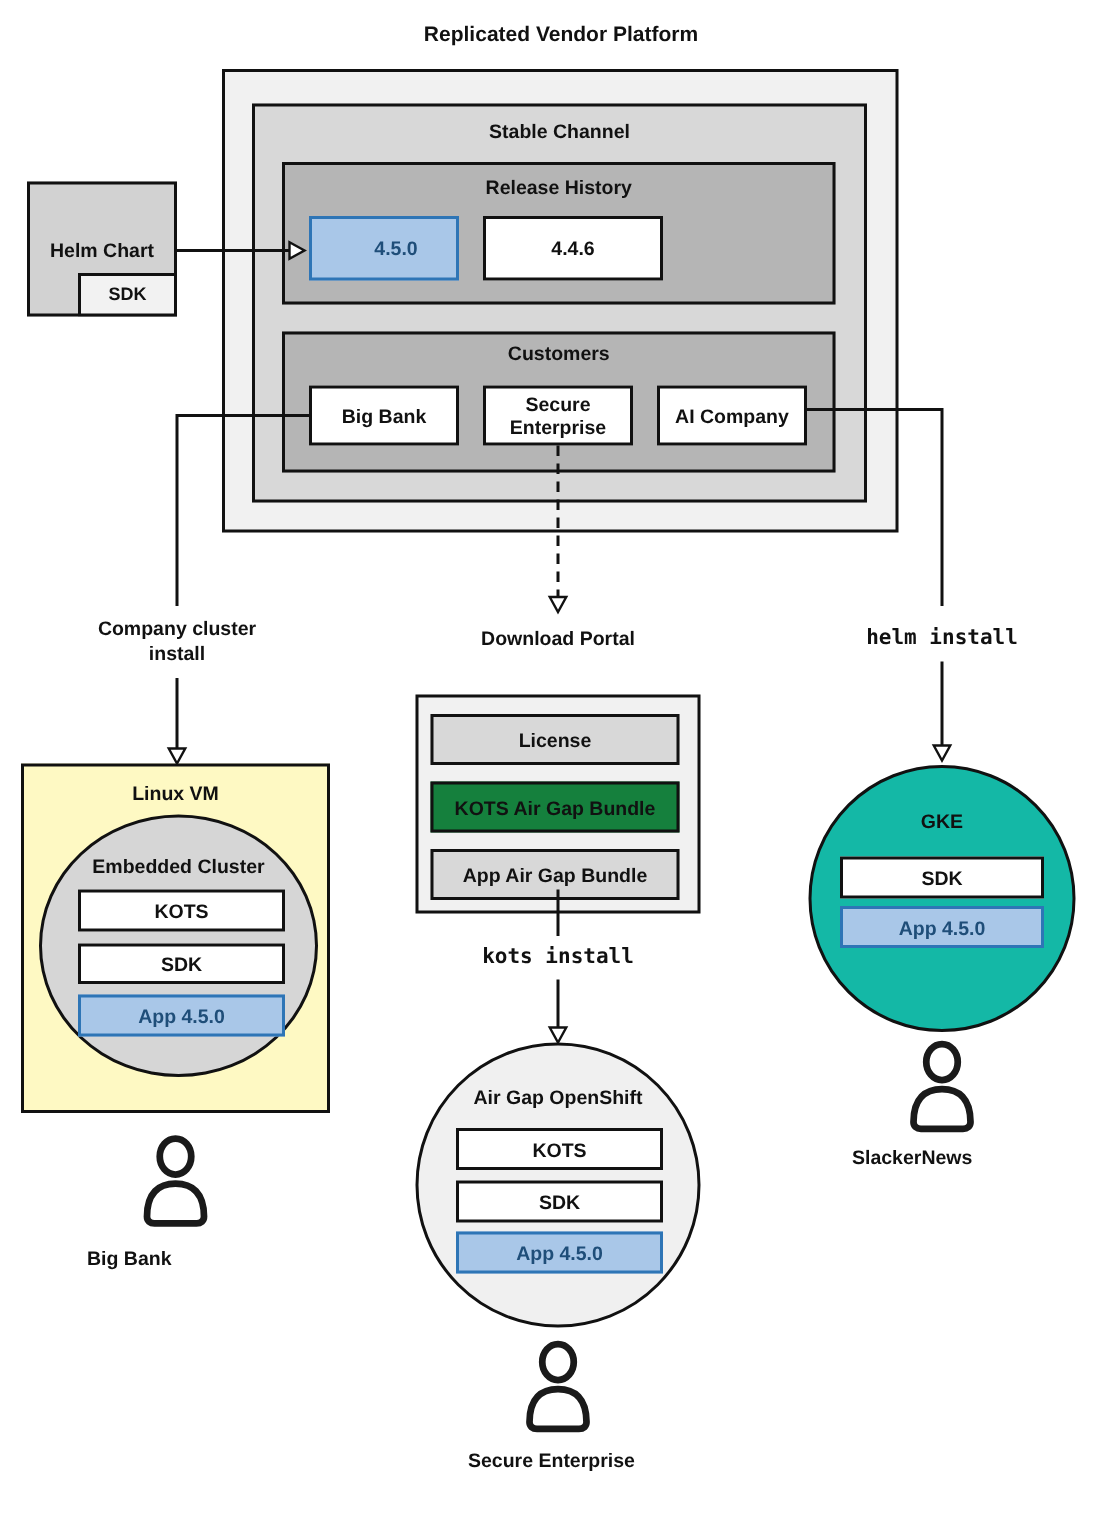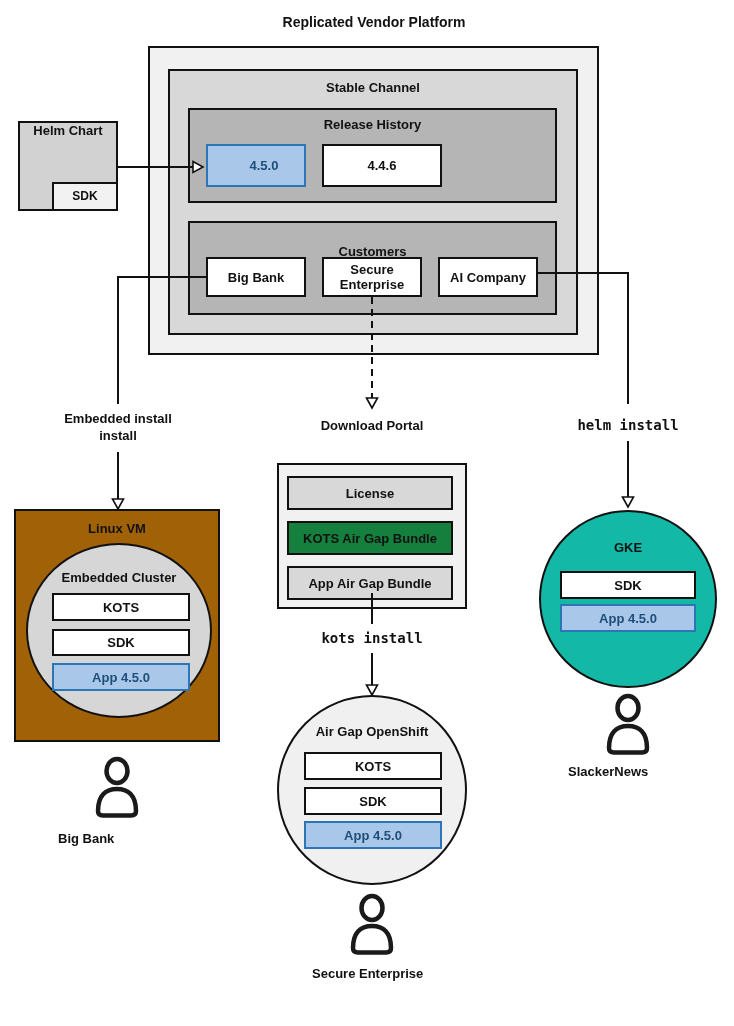--- a/index.html
+++ b/index.html
@@ -68,36 +68,36 @@
     <div class="box" style="left:18px;top:21px;width:410px;height:266px;background:#D8D8D8;">
       <div class="hdr" style="margin-top:9px;">Stable Channel</div>
 
       <div class="box" style="left:18px;top:37px;width:369px;height:95px;background:#B5B5B5;">
         <div class="hdr" style="margin-top:7px;">Release History</div>
         <div class="node blue" style="left:16px;top:34px;width:100px;height:43px;padding-left:16px;">4.5.0</div>
         <div class="node" style="left:132px;top:34px;width:120px;height:43px;">4.4.6</div>
       </div>
 
       <div class="box" style="left:18px;top:150px;width:369px;height:94px;background:#B5B5B5;">
-        <div class="hdr" style="margin-top:21px;">Customers</div>
+        <div class="hdr" style="margin-top:5px;">Customers</div>
         <div class="node" style="left:16px;top:34px;width:100px;height:40px;">Big Bank</div>
         <div class="node" style="left:132px;top:34px;width:100px;height:40px;">Secure Enterprise</div>
         <div class="node" style="left:248px;top:34px;width:100px;height:40px;">AI Company</div>
       </div>
     </div>
   </div>
 
   <div class="box" style="left:18px;top:121px;width:100px;height:90px;background:#D2D2D2;">
-    <div class="hdr" style="">Helm Chart</div>
+    <div class="hdr" style="margin-top:36px;">Helm Chart</div>
     <div class="node" style="right:-2px;bottom:-2px;width:66px;height:29px;background:#F2F2F2;font-size:12px;">SDK</div>
   </div>
 
-  <div class="abs edge-label" style="left:58px;top:410px;width:120px;">Embedded install install</div>
+  <div class="abs edge-label" style="left:58px;top:410px;width:120px;">Company cluster install</div>
 
-  <div class="box" style="left:14px;top:509px;width:206px;height:233px;background:#a16207;">
+  <div class="box" style="left:14px;top:509px;width:206px;height:233px;background:#fef9c3;">
     <div class="hdr" style="margin-top:10px;">Linux VM</div>
     <div class="circle" style="left:10px;top:32px;width:186px;height:175px;background:#D6D6D6;">
       <div class="hdr" style="margin-top:25px;">Embedded Cluster</div>
       <div class="node" style="left:24px;top:48px;width:138px;height:28px;">KOTS</div>
       <div class="node" style="left:24px;top:84px;width:138px;height:27px;">SDK</div>
       <div class="node blue" style="left:24px;top:118px;width:138px;height:28px;">App 4.5.0</div>
     </div>
   </div>
 
   <svg class="abs" style="left:89px;top:756px;" width="56" height="64" viewBox="0 0 56 64">

